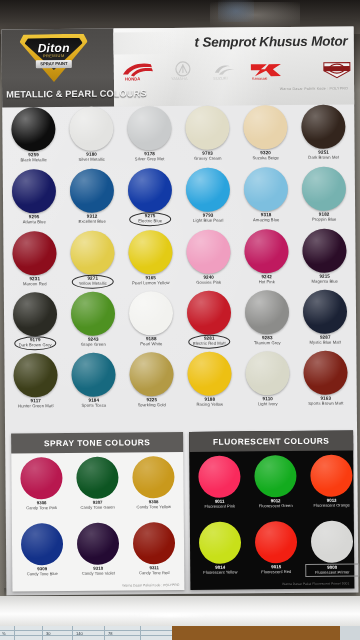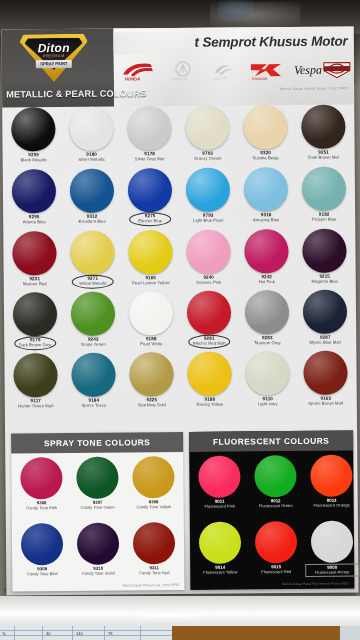--- a/index.html
+++ b/index.html
@@ -210,25 +210,20 @@
         </div>
 
         <div class="brand" style="left:126px;width:40px;">
           <svg width="38" height="20" viewBox="0 0 38 20">
             <path d="M4 4 L20 4 L14 9 L22 9 L8 16 L13 10 L4 10 Z" fill="#d22"></path>
             <path d="M22 4 L34 4 L26 9 L34 16 L24 16 L18 9 Z" fill="#d22"></path>
             <text x="5" y="19.5" font-family="Liberation Sans" font-size="3.6" fill="#c22">Kawasaki</text>
           </svg>
         </div>
 
-        <div class="brand" style="left:170px;width:42px;">
-          <svg width="40" height="20" viewBox="0 0 40 20">
-            <text x="3" y="14" font-family="Liberation Serif" font-style="italic" font-size="12" fill="#1a1a1a">Vespa</text>
-          </svg>
-        </div>
 
         <div class="brand" style="left:200px;width:34px;">
           <svg width="32" height="20" viewBox="0 0 32 20">
             <path d="M3 3 L29 3 L29 11 L16 18 L3 11 Z" fill="#f1f1f1" stroke="#8b1a1a" stroke-width="1"></path>
             <rect x="3" y="6.5" width="26" height="5" fill="#8b1a1a"></rect>
             <ellipse cx="16" cy="9" rx="7.5" ry="4.5" fill="none" stroke="#8b1a1a" stroke-width="1.2"></ellipse>
           </svg>
         </div>
       </div>
 

